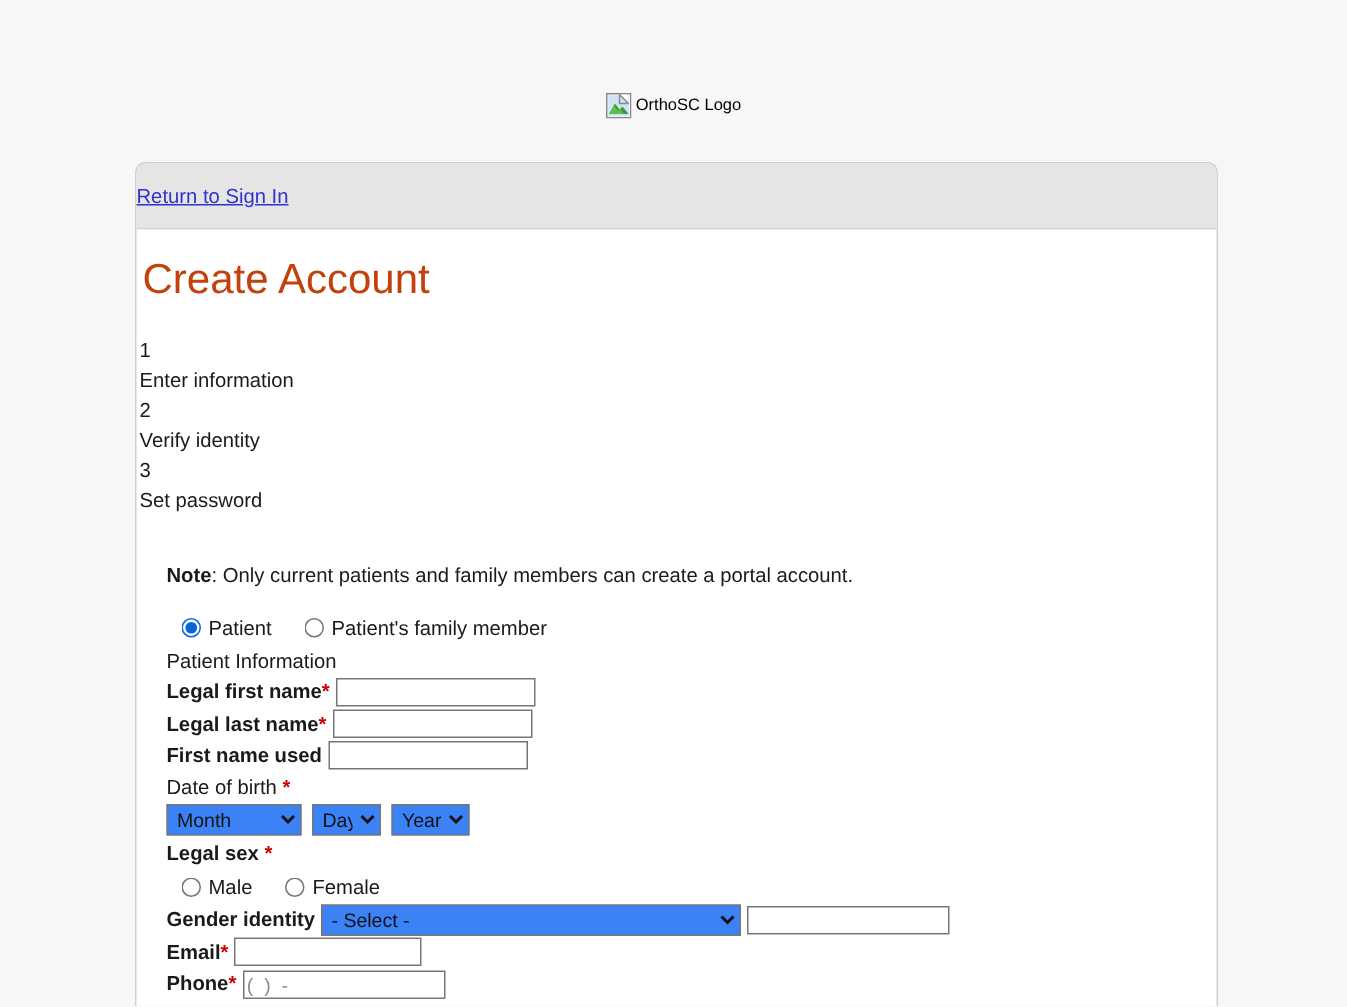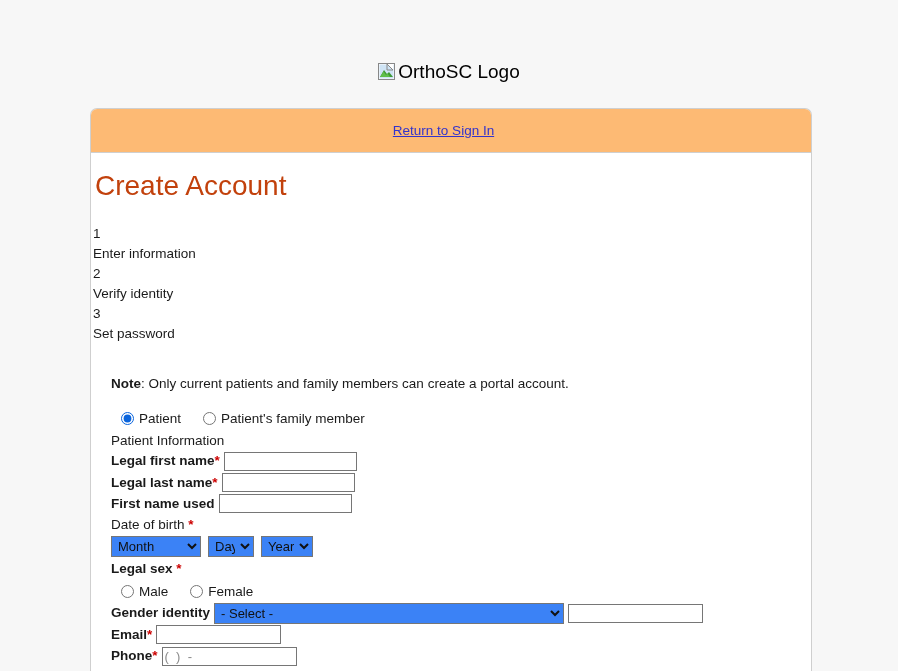--- a/index.html
+++ b/index.html
@@ -17,21 +17,21 @@
   .logo-band {
     width: 100%;
     padding-top: 62px;
     text-align: center;
     height: 110px;
   }
   .broken-img {
     display: inline-flex;
     align-items: center;
     gap: 3px;
-    font-size: 19px;
+    font-size: 11px;
     color: #000;
     line-height: 1;
     vertical-align: middle;
   }
   .broken-icon {
     width: 17px; height: 17px;
     display: inline-block;
     position: relative;
     vertical-align: middle;
   }
@@ -44,27 +44,27 @@
     width: 722px;
     bottom: 0;
     background: #ffffff;
     border: 1px solid #cfcfcf;
     border-bottom: none;
     border-top-left-radius: 7px;
     border-top-right-radius: 7px;
   }
   .panel-header {
     height: 44px;
-    background: #fdba74;
+    background: #e5e5e5;
     border-bottom: 1px solid #cfcfcf;
     border-top-left-radius: 6px;
     border-top-right-radius: 6px;
     display: flex;
     align-items: center;
-    justify-content: center;
+    justify-content: flex-start;
     padding-right: 15px;
   }
   .signin-link {
     color: #3333cc;
     text-decoration: underline;
     font-size: 13.5px;
     cursor: pointer;
   }
 
   .panel-body { padding: 0; }
@@ -136,21 +136,21 @@
     height: 21px;
     border: 1px solid #767676;
     background: #3b82f6;
     color: #111;
     padding: 1px 2px;
     outline: none;
   }
   select.sel-month { width: 90px; }
   select.sel-day { width: 46px; }
   select.sel-year { width: 52px; }
-  select.sel-gender { width: 350px; margin-left: 4px; }
+  select.sel-gender { width: 280px; margin-left: 4px; }
 
   .radio-row {
     display: flex;
     align-items: center;
     margin: 2px 0 1px 0;
     padding-left: 10px;
     gap: 4px;
   }
   .radio-row .opt {
     display: inline-flex;

